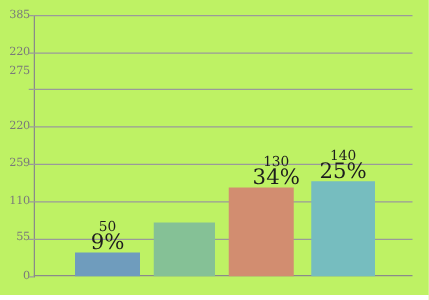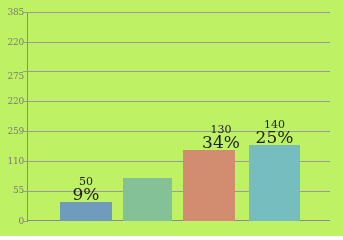--- a/index.html
+++ b/index.html
@@ -104,21 +104,21 @@
   }
 </style>
 </head>
 <body>
 
 <div id="chart-root">
 
   <div id="y-axis-labels">
     <div class="y-tick-label" style="top:8px;">385</div>
     <div class="y-tick-label" style="top:38px;">220</div>
-    <div class="y-tick-label" style="top:72px;">275</div>
+    <div class="y-tick-label" style="top:53px;">275</div>
     <div class="y-tick-label" style="top:97px;">220</div>
     <div class="y-tick-label" style="top:127px;">259</div>
     <div class="y-tick-label" style="top:157px;">110</div>
     <div class="y-tick-label" style="top:186px;">55</div>
     <div class="y-tick-label" style="top:217px;">0</div>
   </div>
 
   <div id="y-axis-line"></div>
 
   <div class="y-tick-mark" style="top:12px;"></div>

